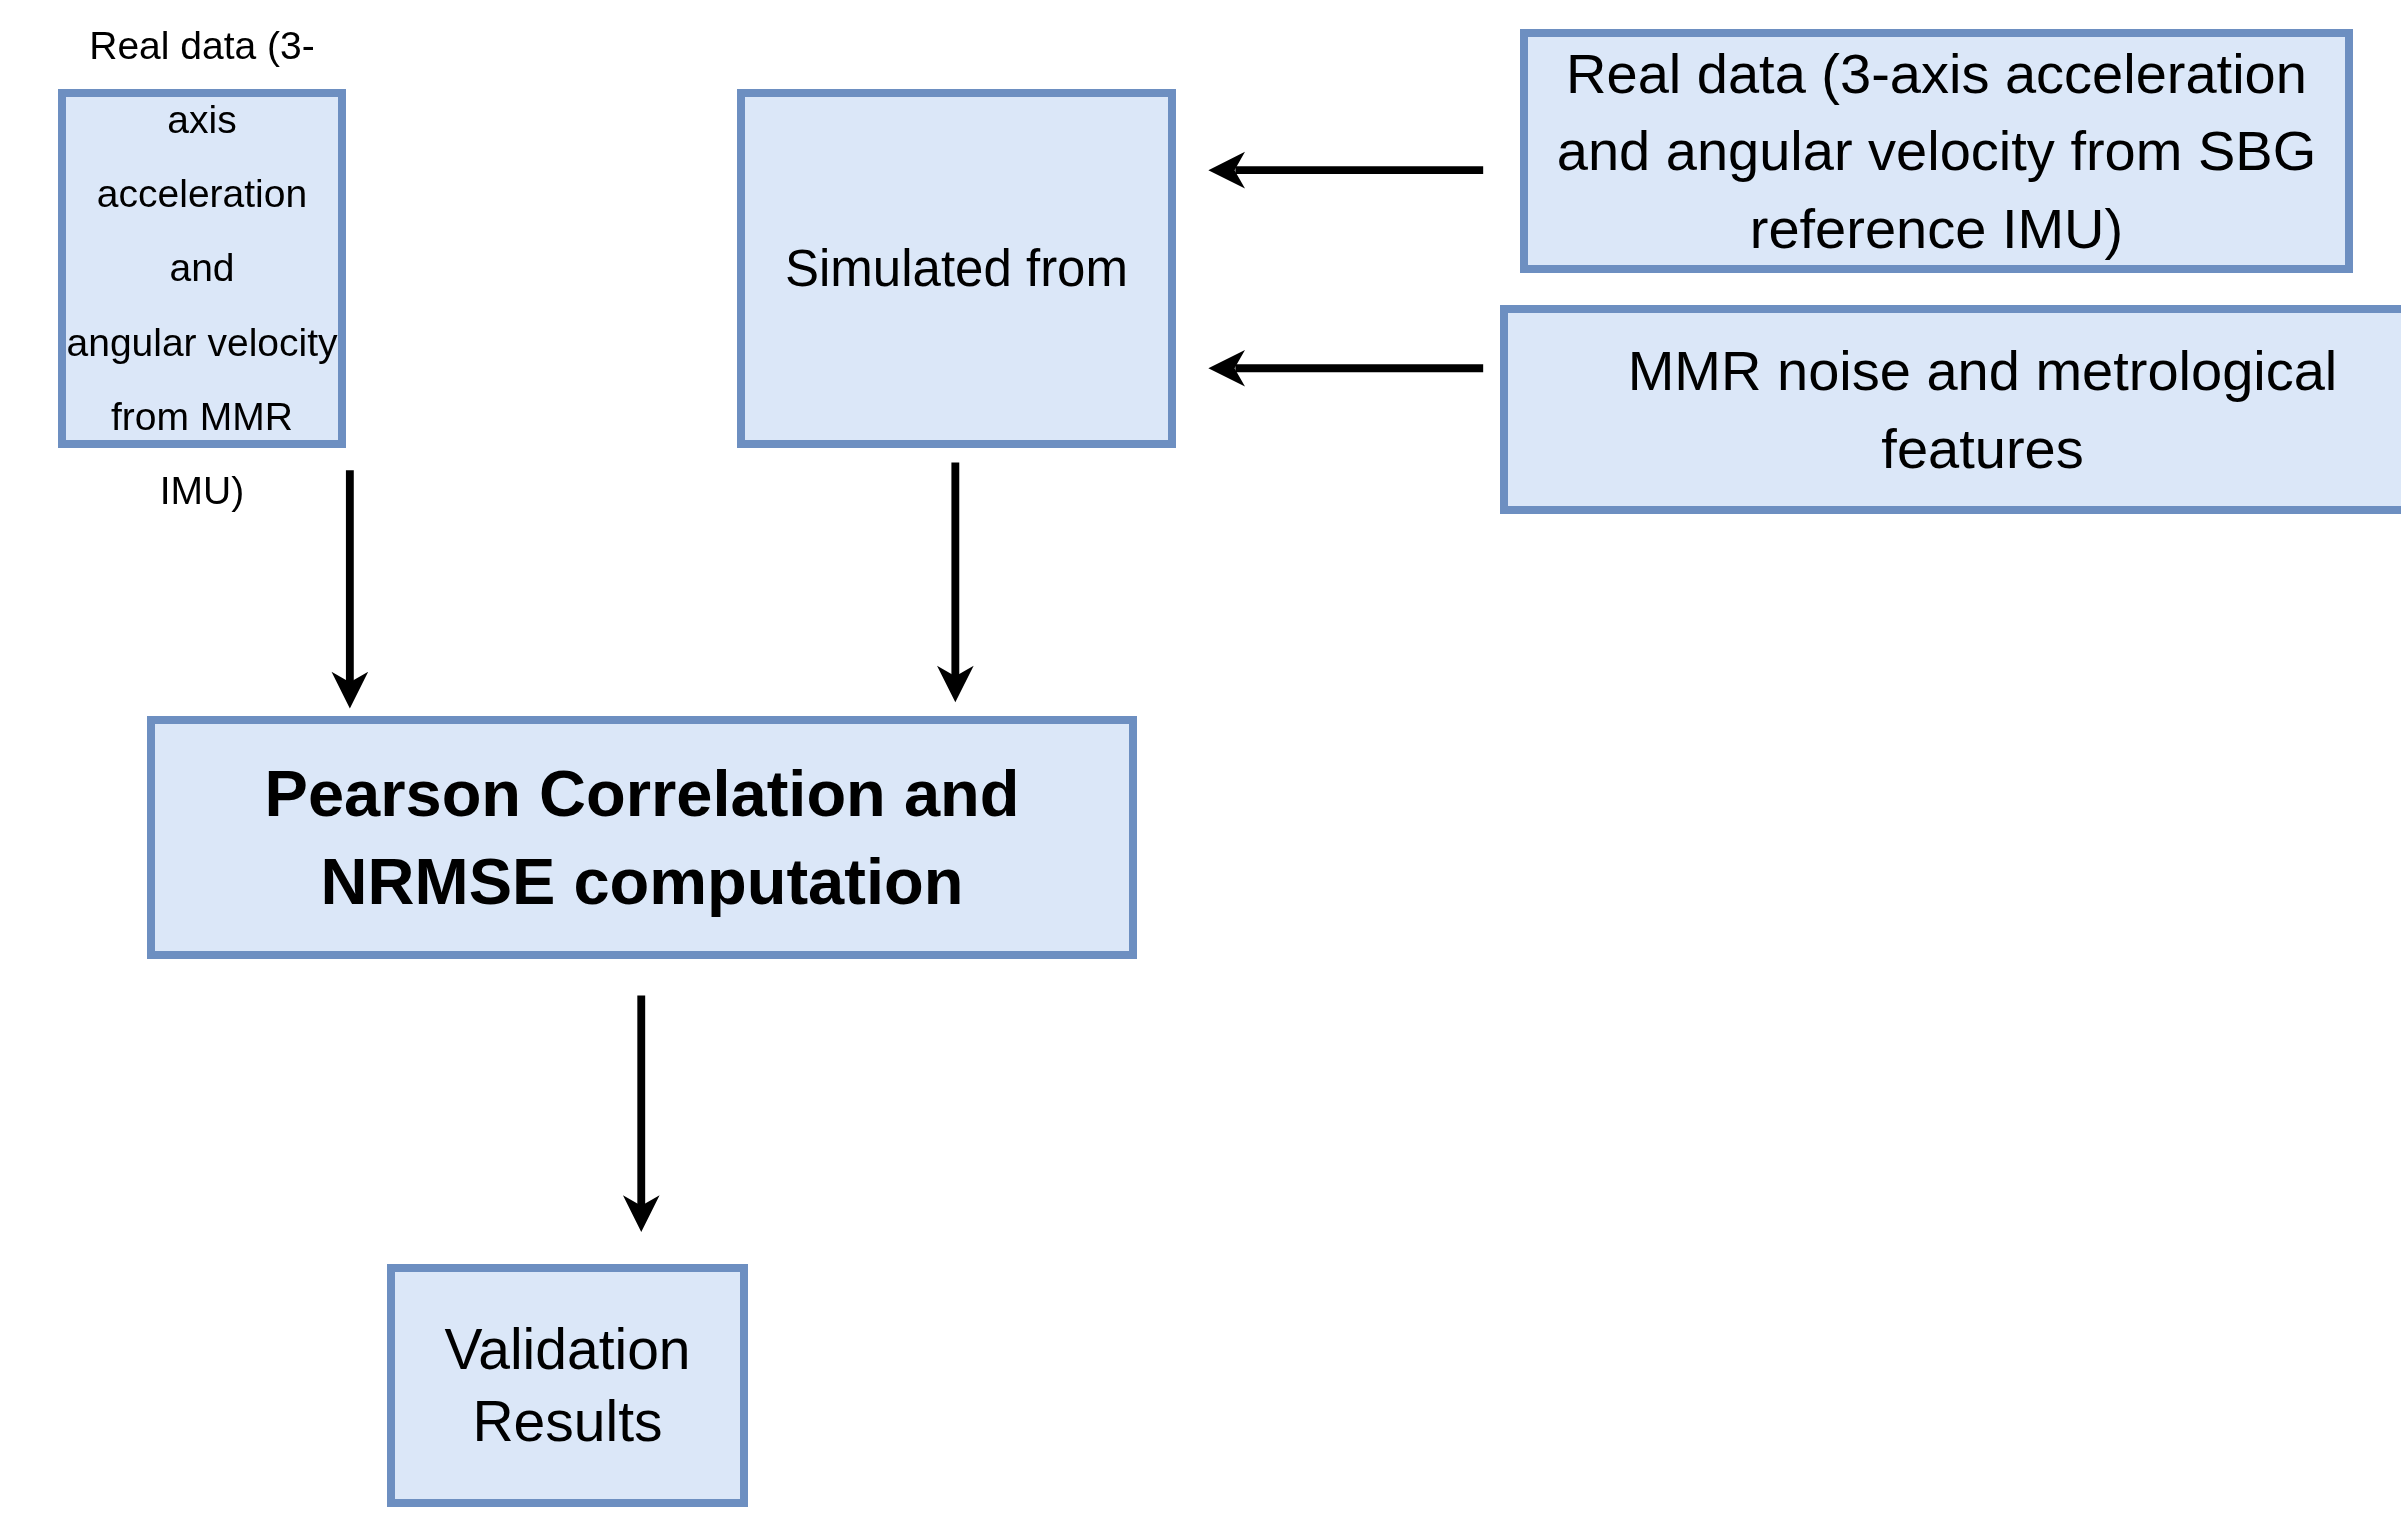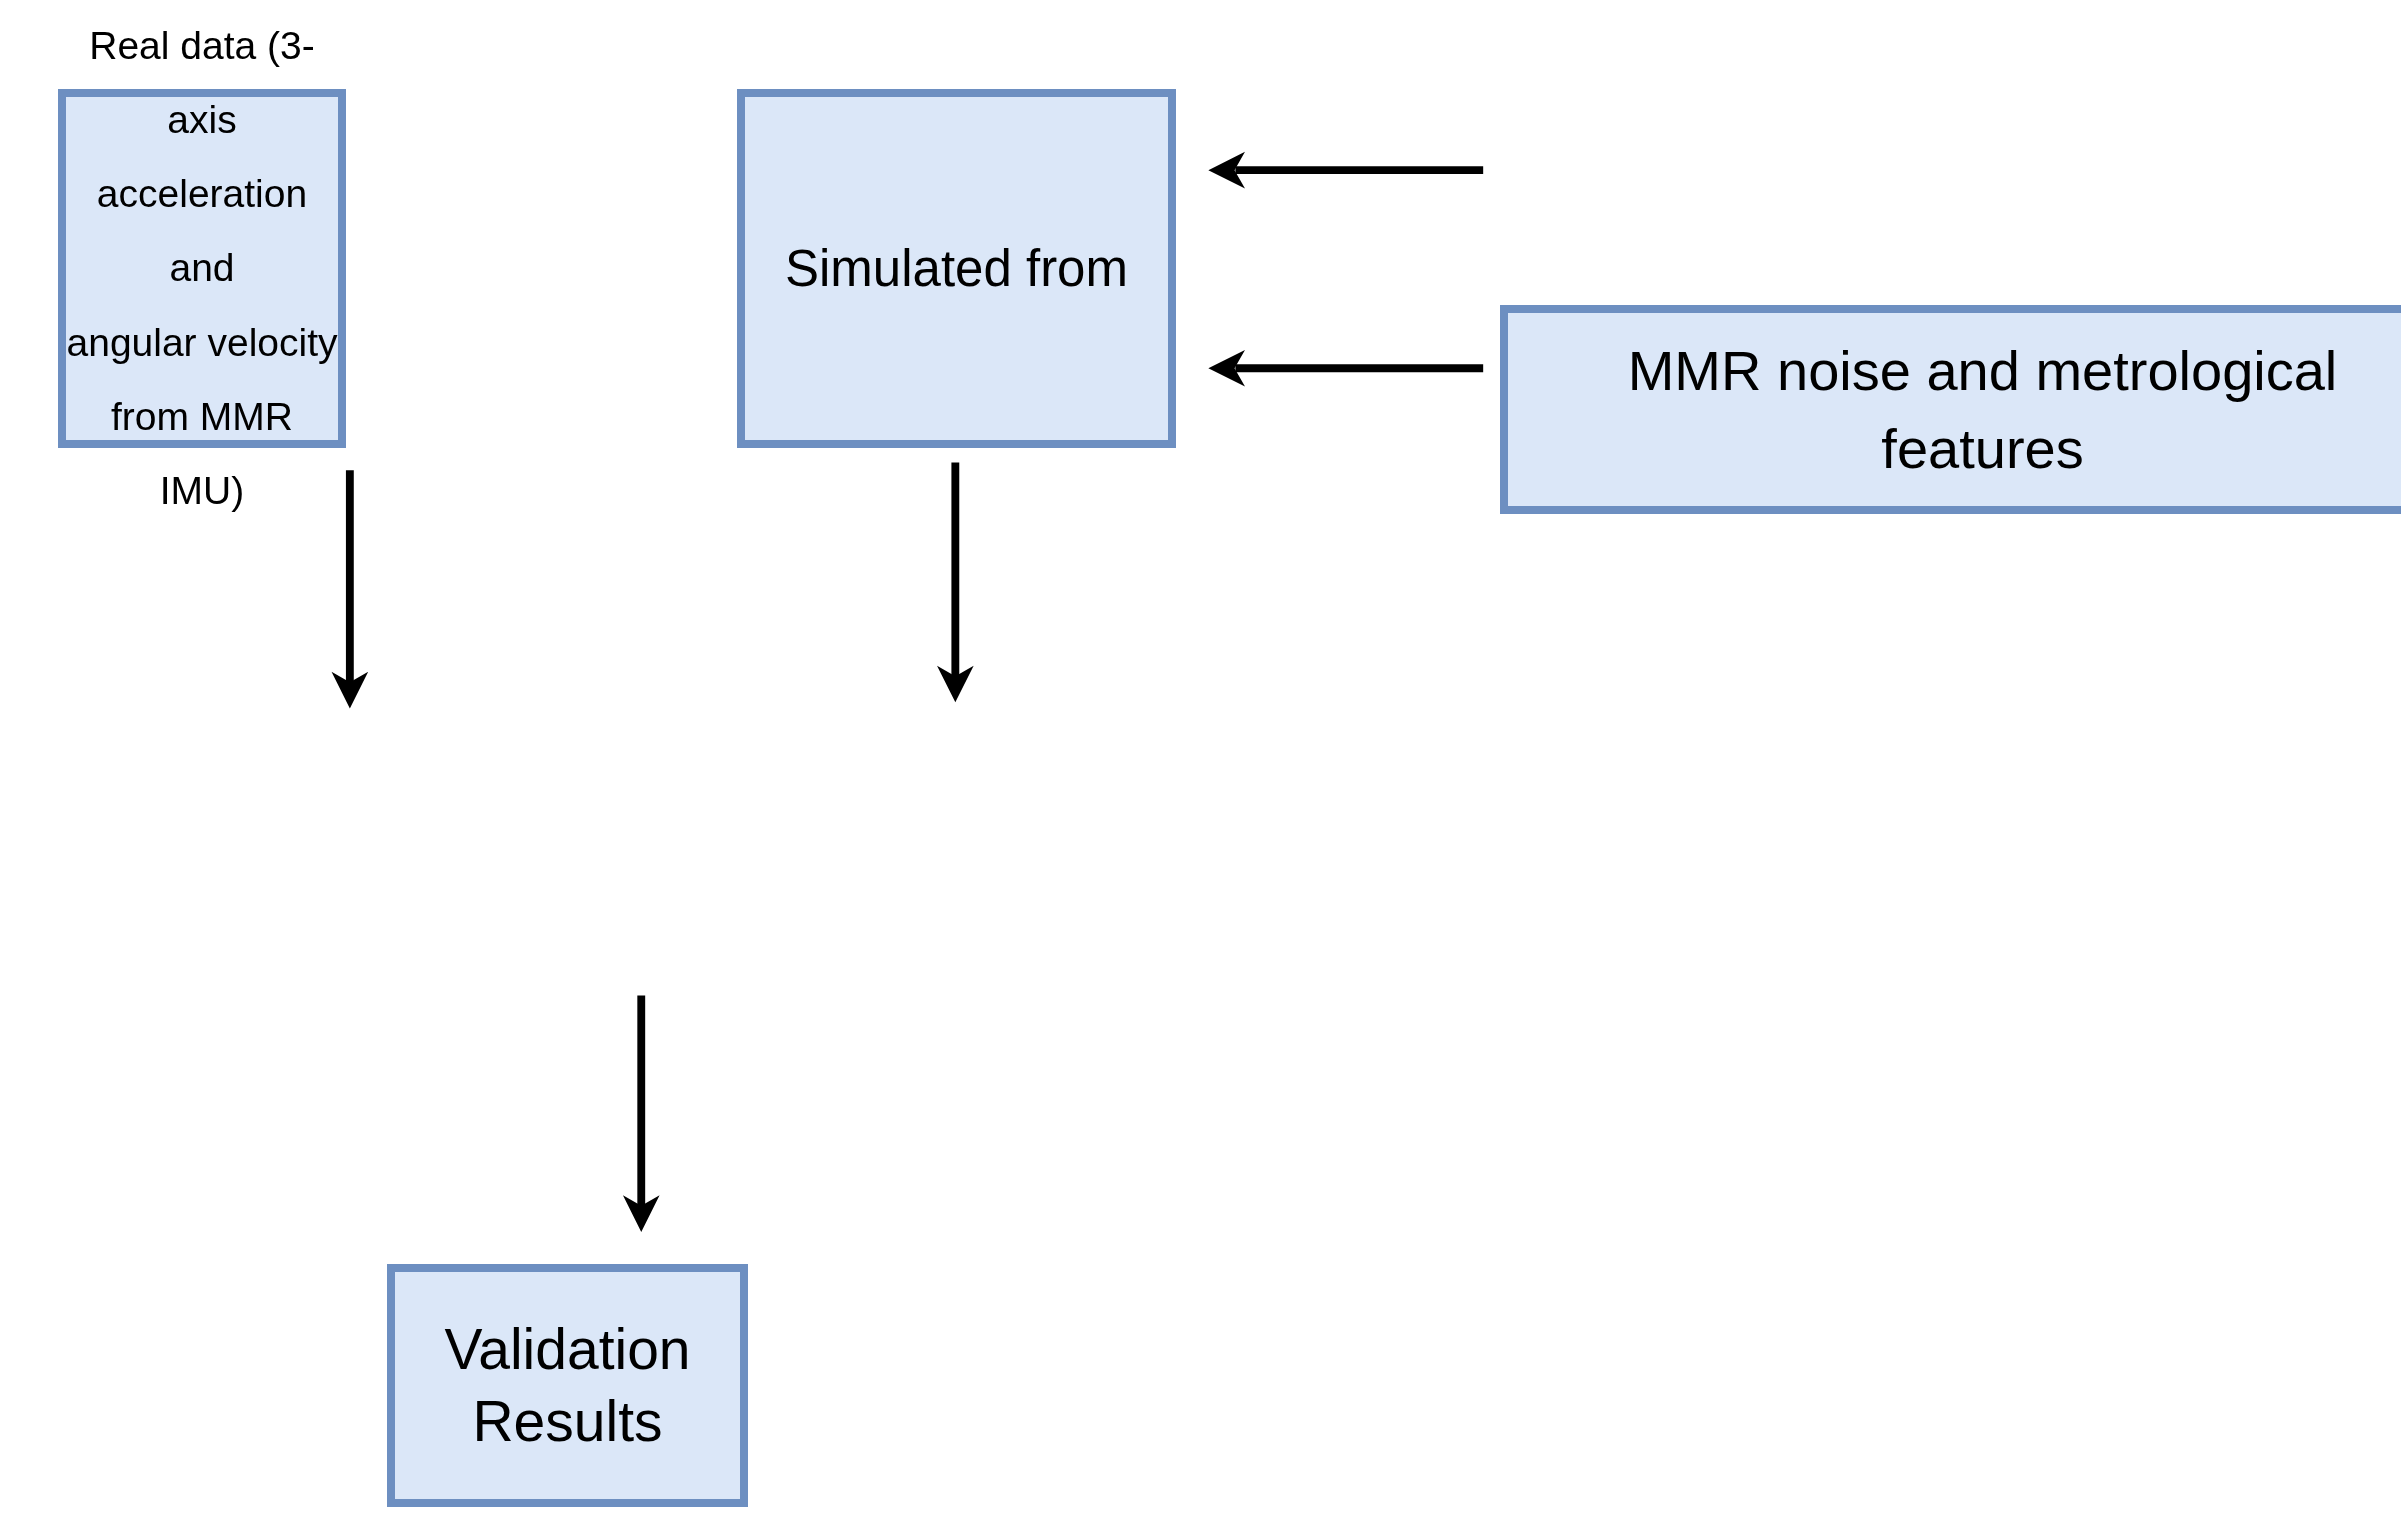--- a/index.html
+++ b/index.html
@@ -83,24 +83,29 @@
 
 <div class="canvas">
 
   <div class="node" id="node-mmr-real">Real data (3-axis
 acceleration and
 angular velocity
 from MMR IMU)</div>
 
   <div class="node" id="node-simulated">Simulated from</div>
 
+  <div class="node" id="node-sbg-real">Real data (3-axis acceleration
+and angular velocity from SBG
+reference IMU)</div>
 
   <div class="node" id="node-mmr-noise">MMR noise and metrological
 features</div>
 
+  <div class="node" id="node-pearson">Pearson Correlation and
+NRMSE computation</div>
 
   <div class="node" id="node-validation">Validation
 Results</div>
 
   <svg class="arrows-layer" viewBox="0 0 2752 1757" xmlns="http://www.w3.org/2000/svg">
 
     <g>
       <line class="arrow-shaft" x1="1700" y1="195" x2="1416" y2="195"></line>
       <polygon class="arrow-head" points="1385,195 1427,174 1415,195 1427,216"></polygon>
     </g>

